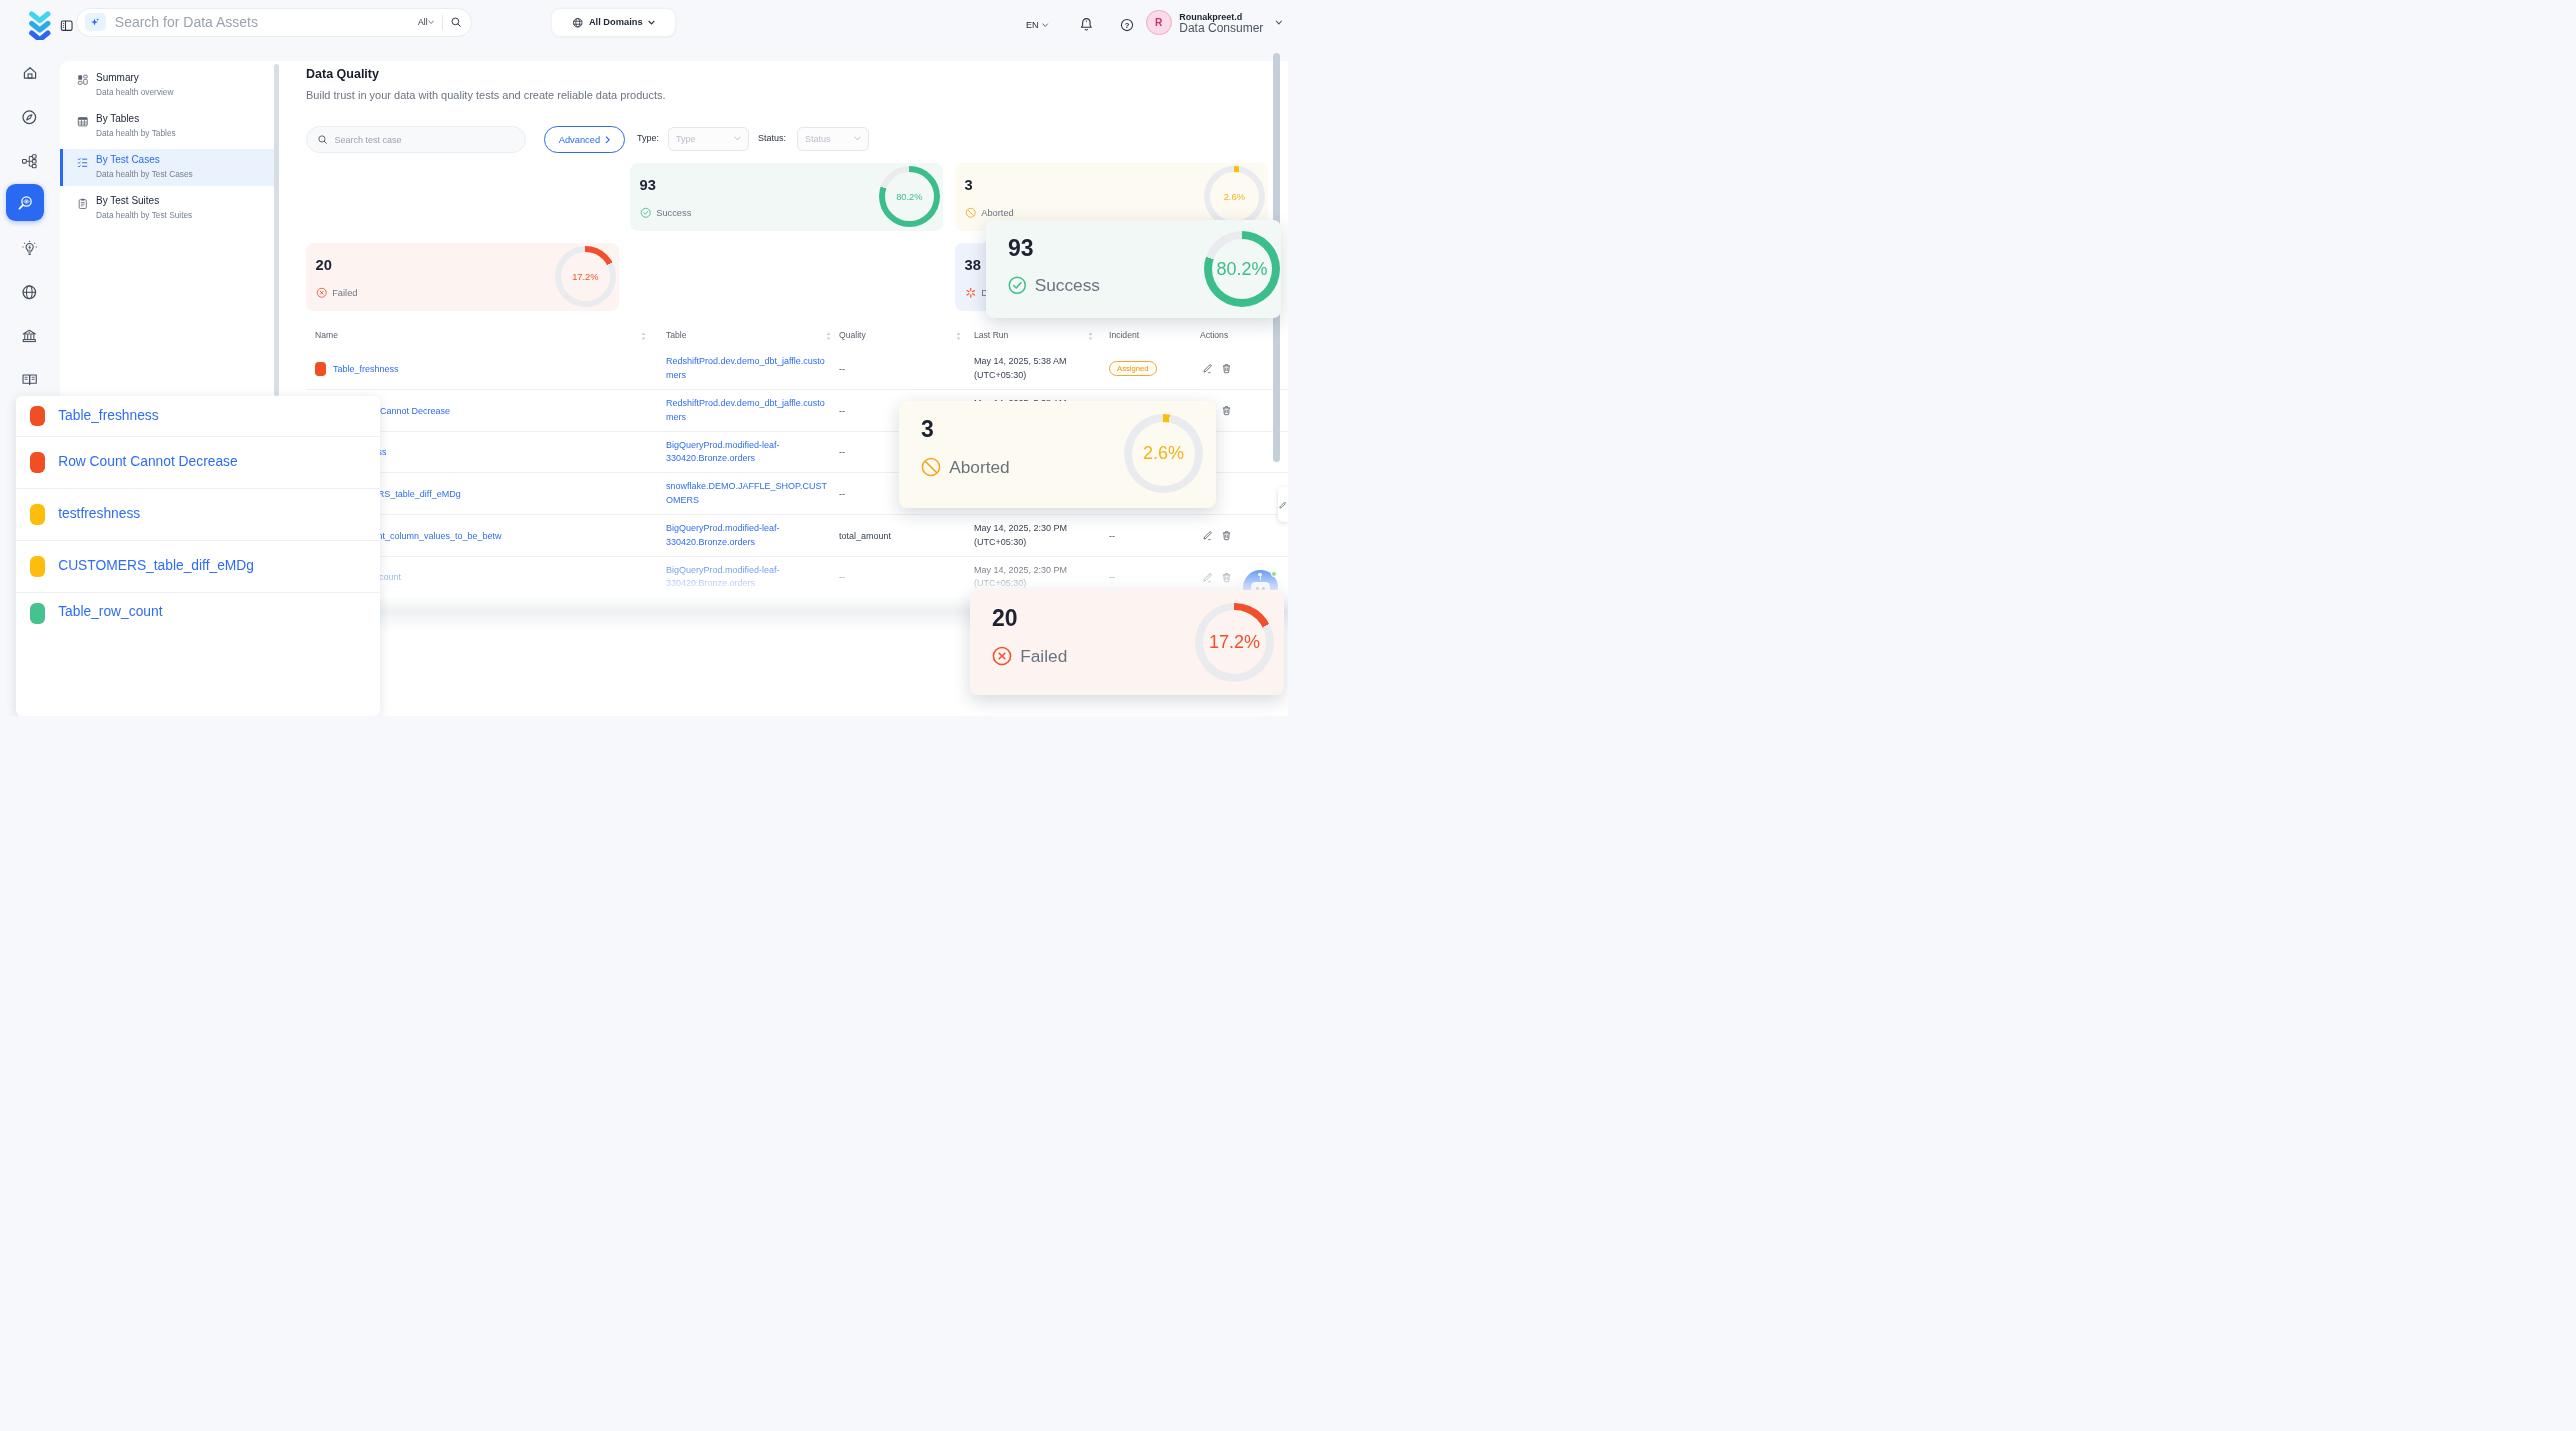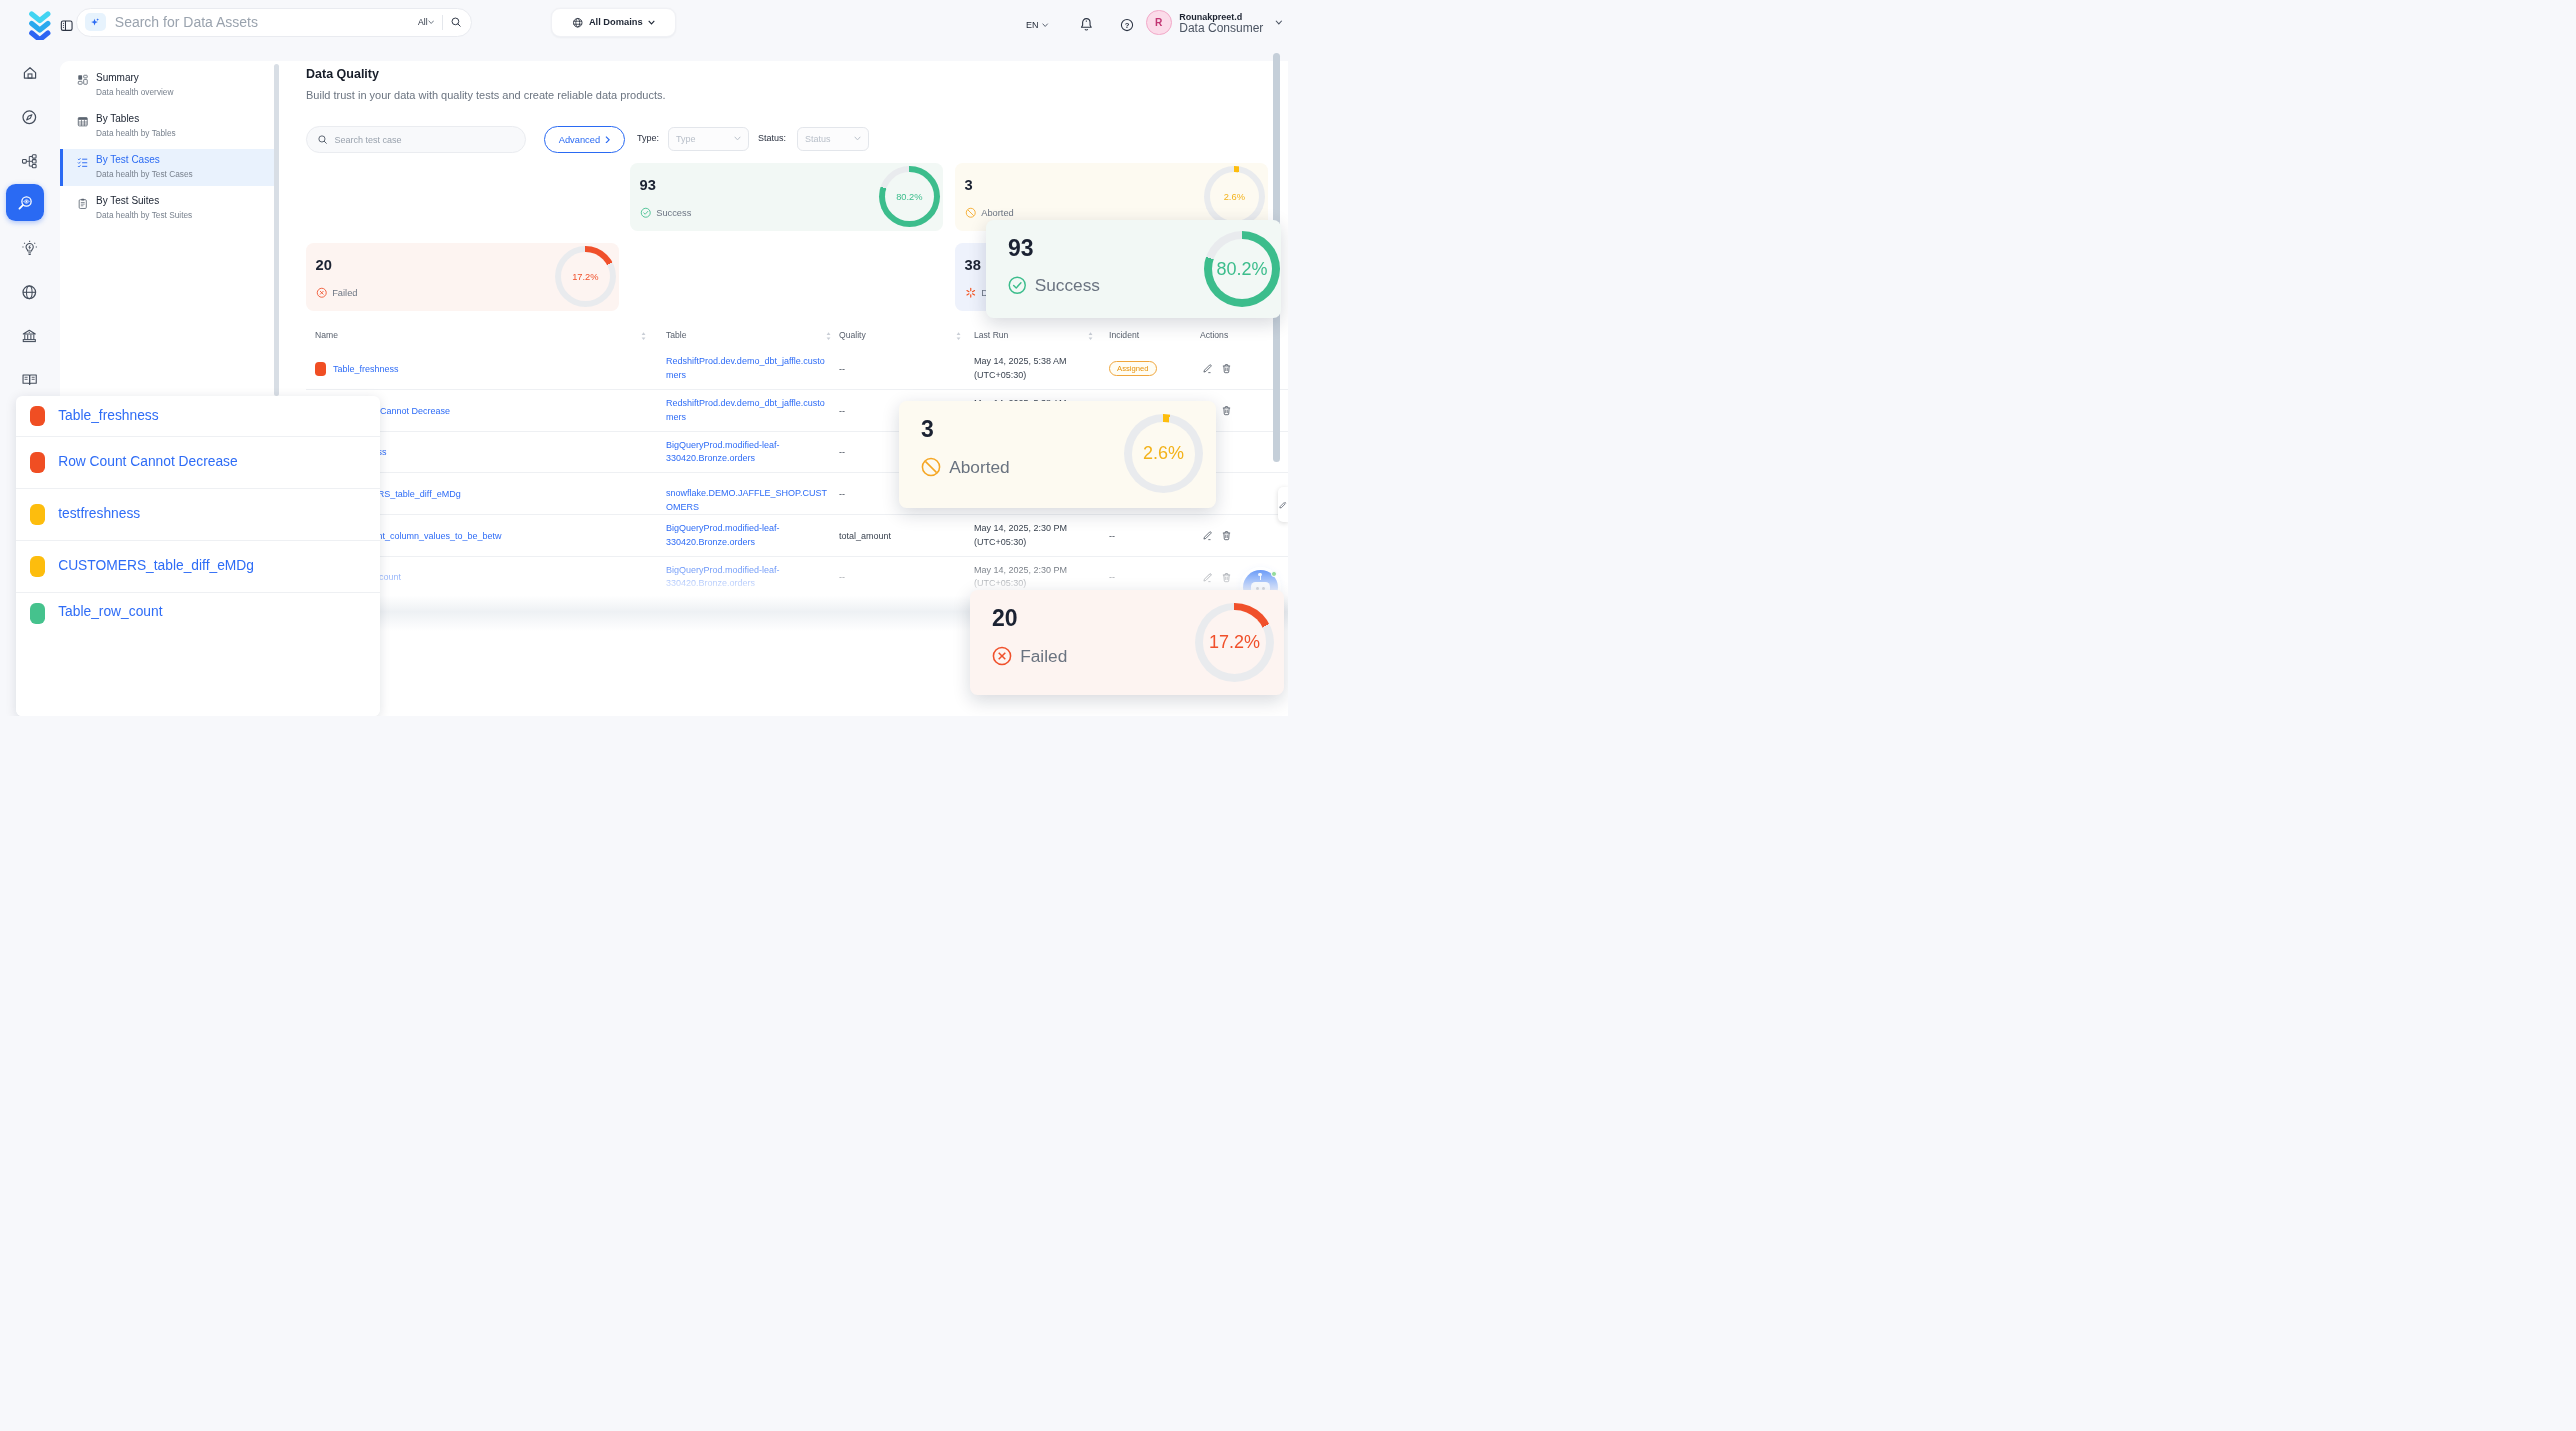--- a/index.html
+++ b/index.html
@@ -546,21 +546,21 @@
           <a class="lnk wrapcell">BigQueryProd.modified-leaf-330420.Bronze.orders</a>
         </div>
       <div class="cell plain" style="left:533px;width:113px;">--</div>
     </div>
 
     <div class="trow" style="top:412px;height:42px;">
       <div class="cell name-cell" style="left:9px;width:320px;gap:7px;">
         <span class="dot" style="background: rgb(253, 189, 13);"></span>
         <a class="lnk">CUSTOMERS_table_diff_eMDg</a>
       </div>
-      <div class="cell" style="left:360px;width:161px;align-items:flex-end;">
+      <div class="cell" style="left:360px;width:161px;">
           <a class="lnk wrapcell">snowflake.DEMO.JAFFLE_SHOP.CUSTOMERS</a>
         </div>
       <div class="cell plain" style="left:533px;width:113px;">--</div>
     </div>
 
     <div class="trow" style="top:454px;height:42px;">
       <div class="cell name-cell" style="left:9px;width:320px;gap:7px;">
         <span class="dot" style="background: rgb(69, 194, 141);"></span>
         <a class="lnk">total_amount_column_values_to_be_betw</a>
       </div>

